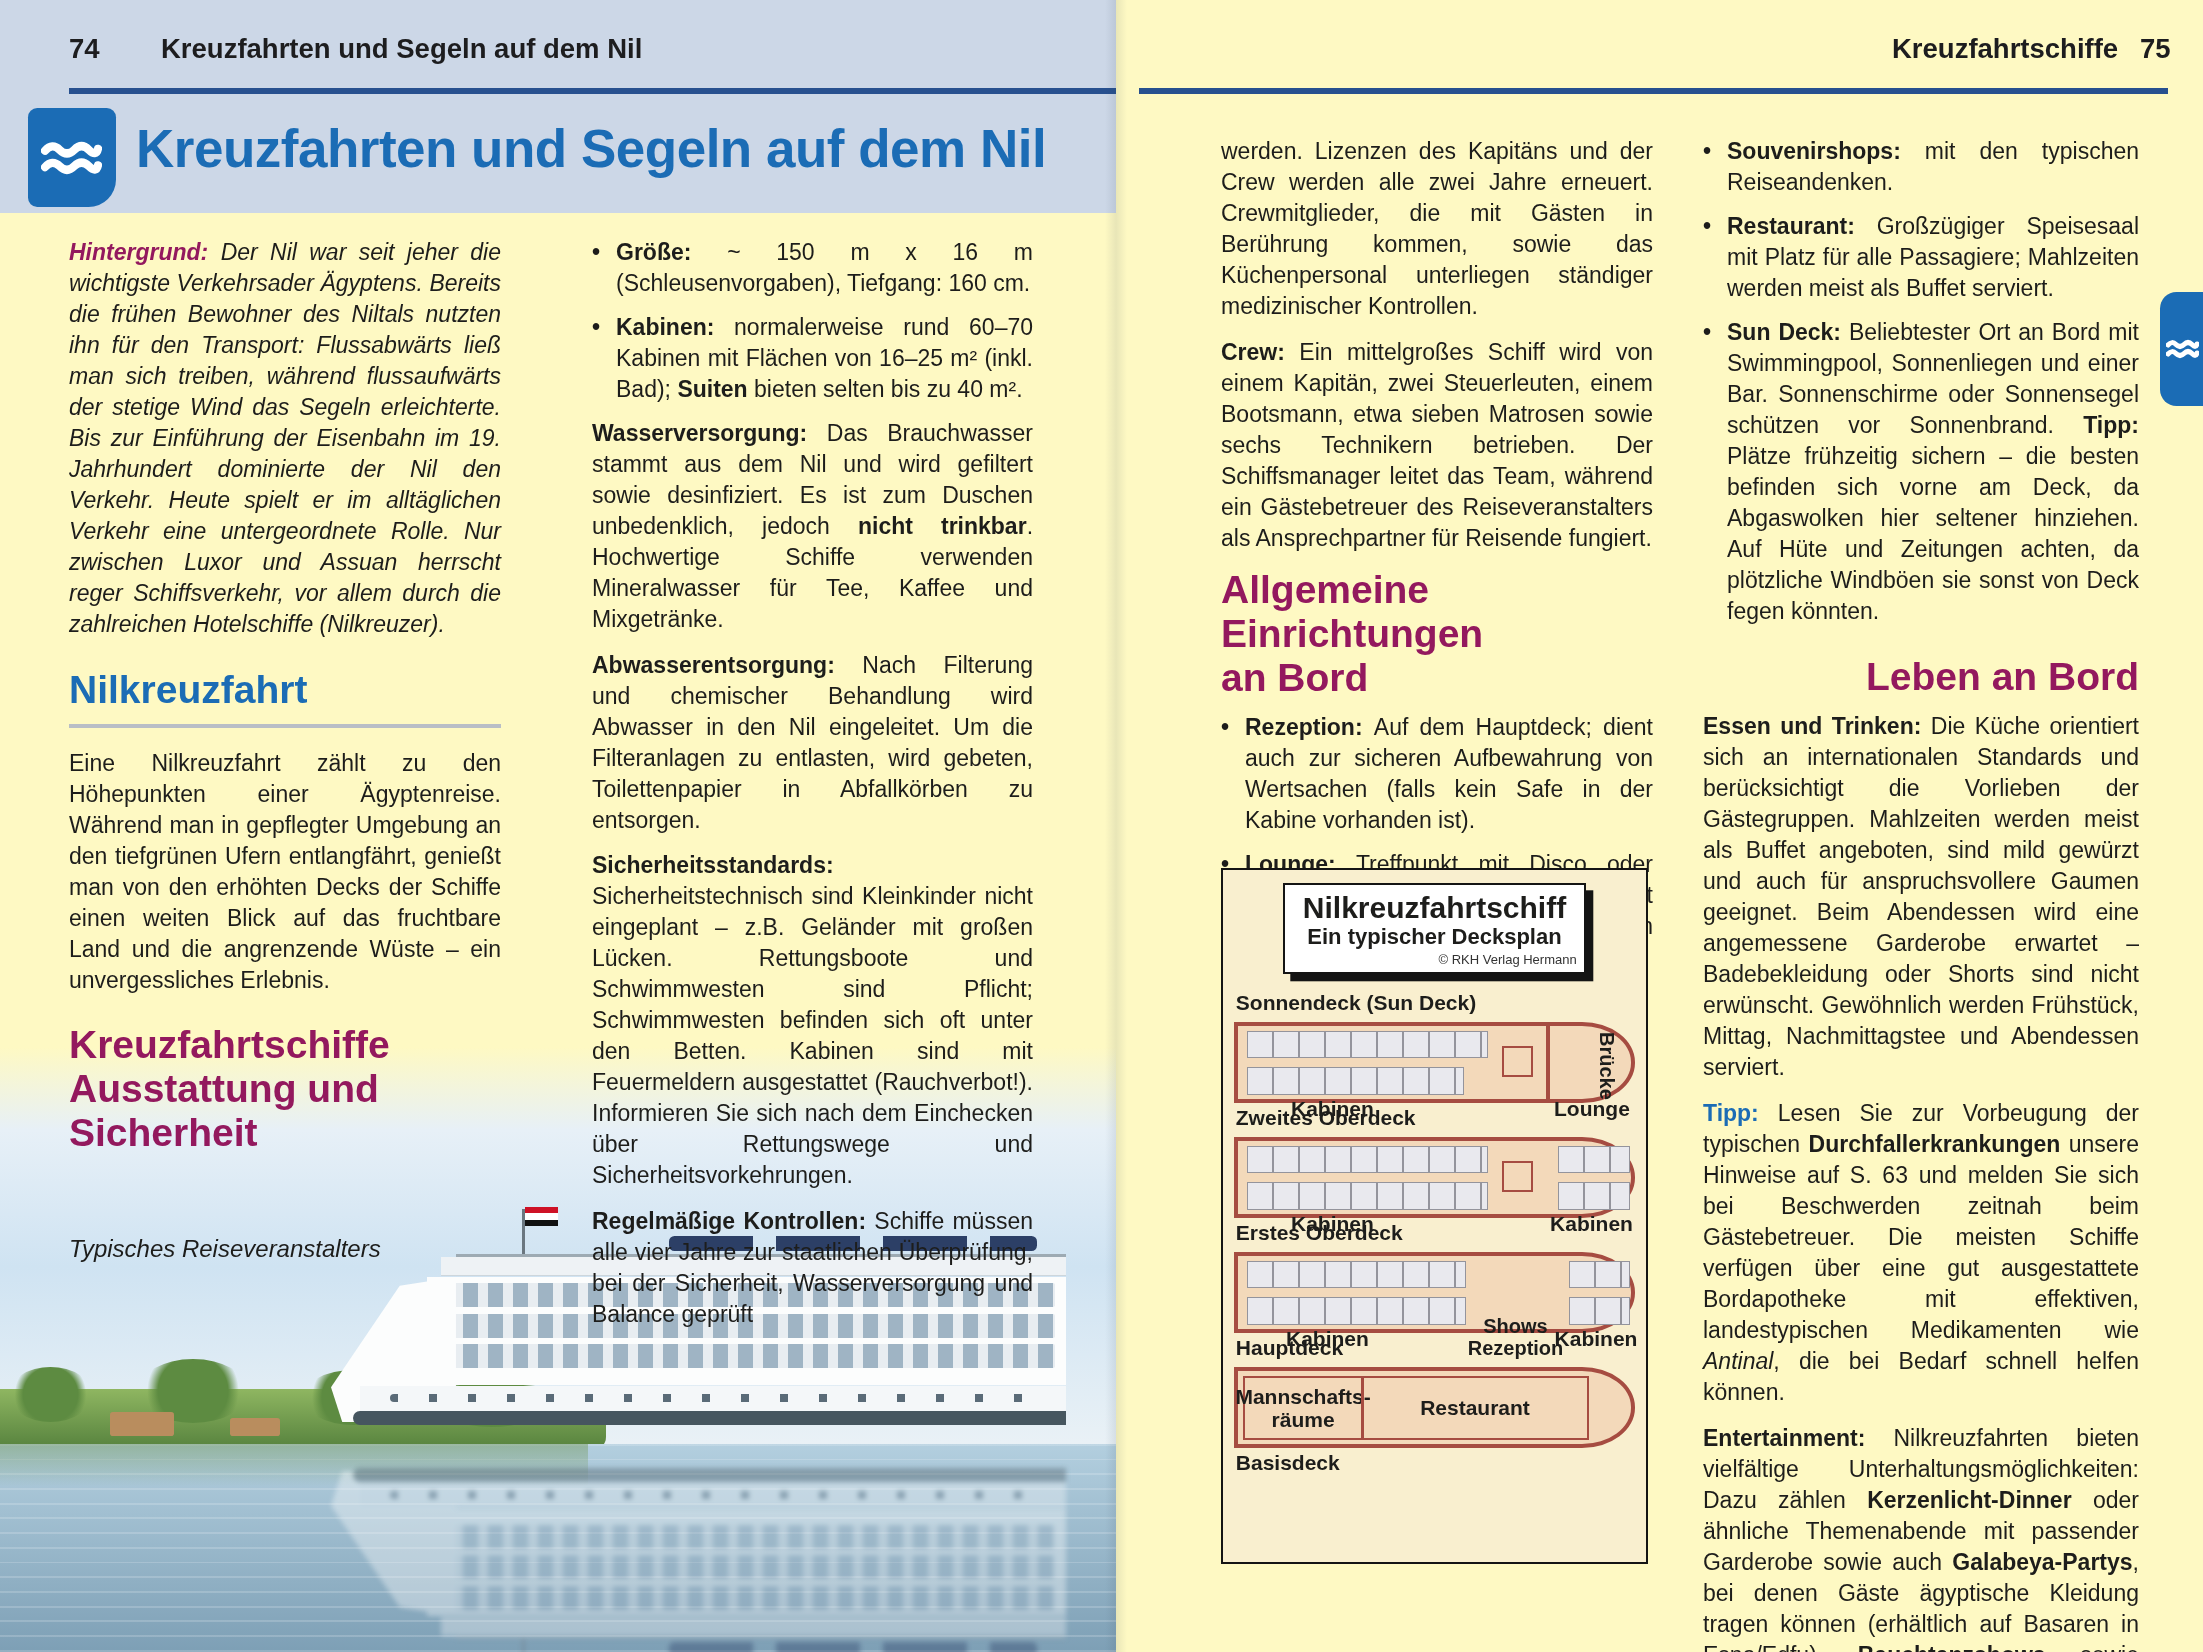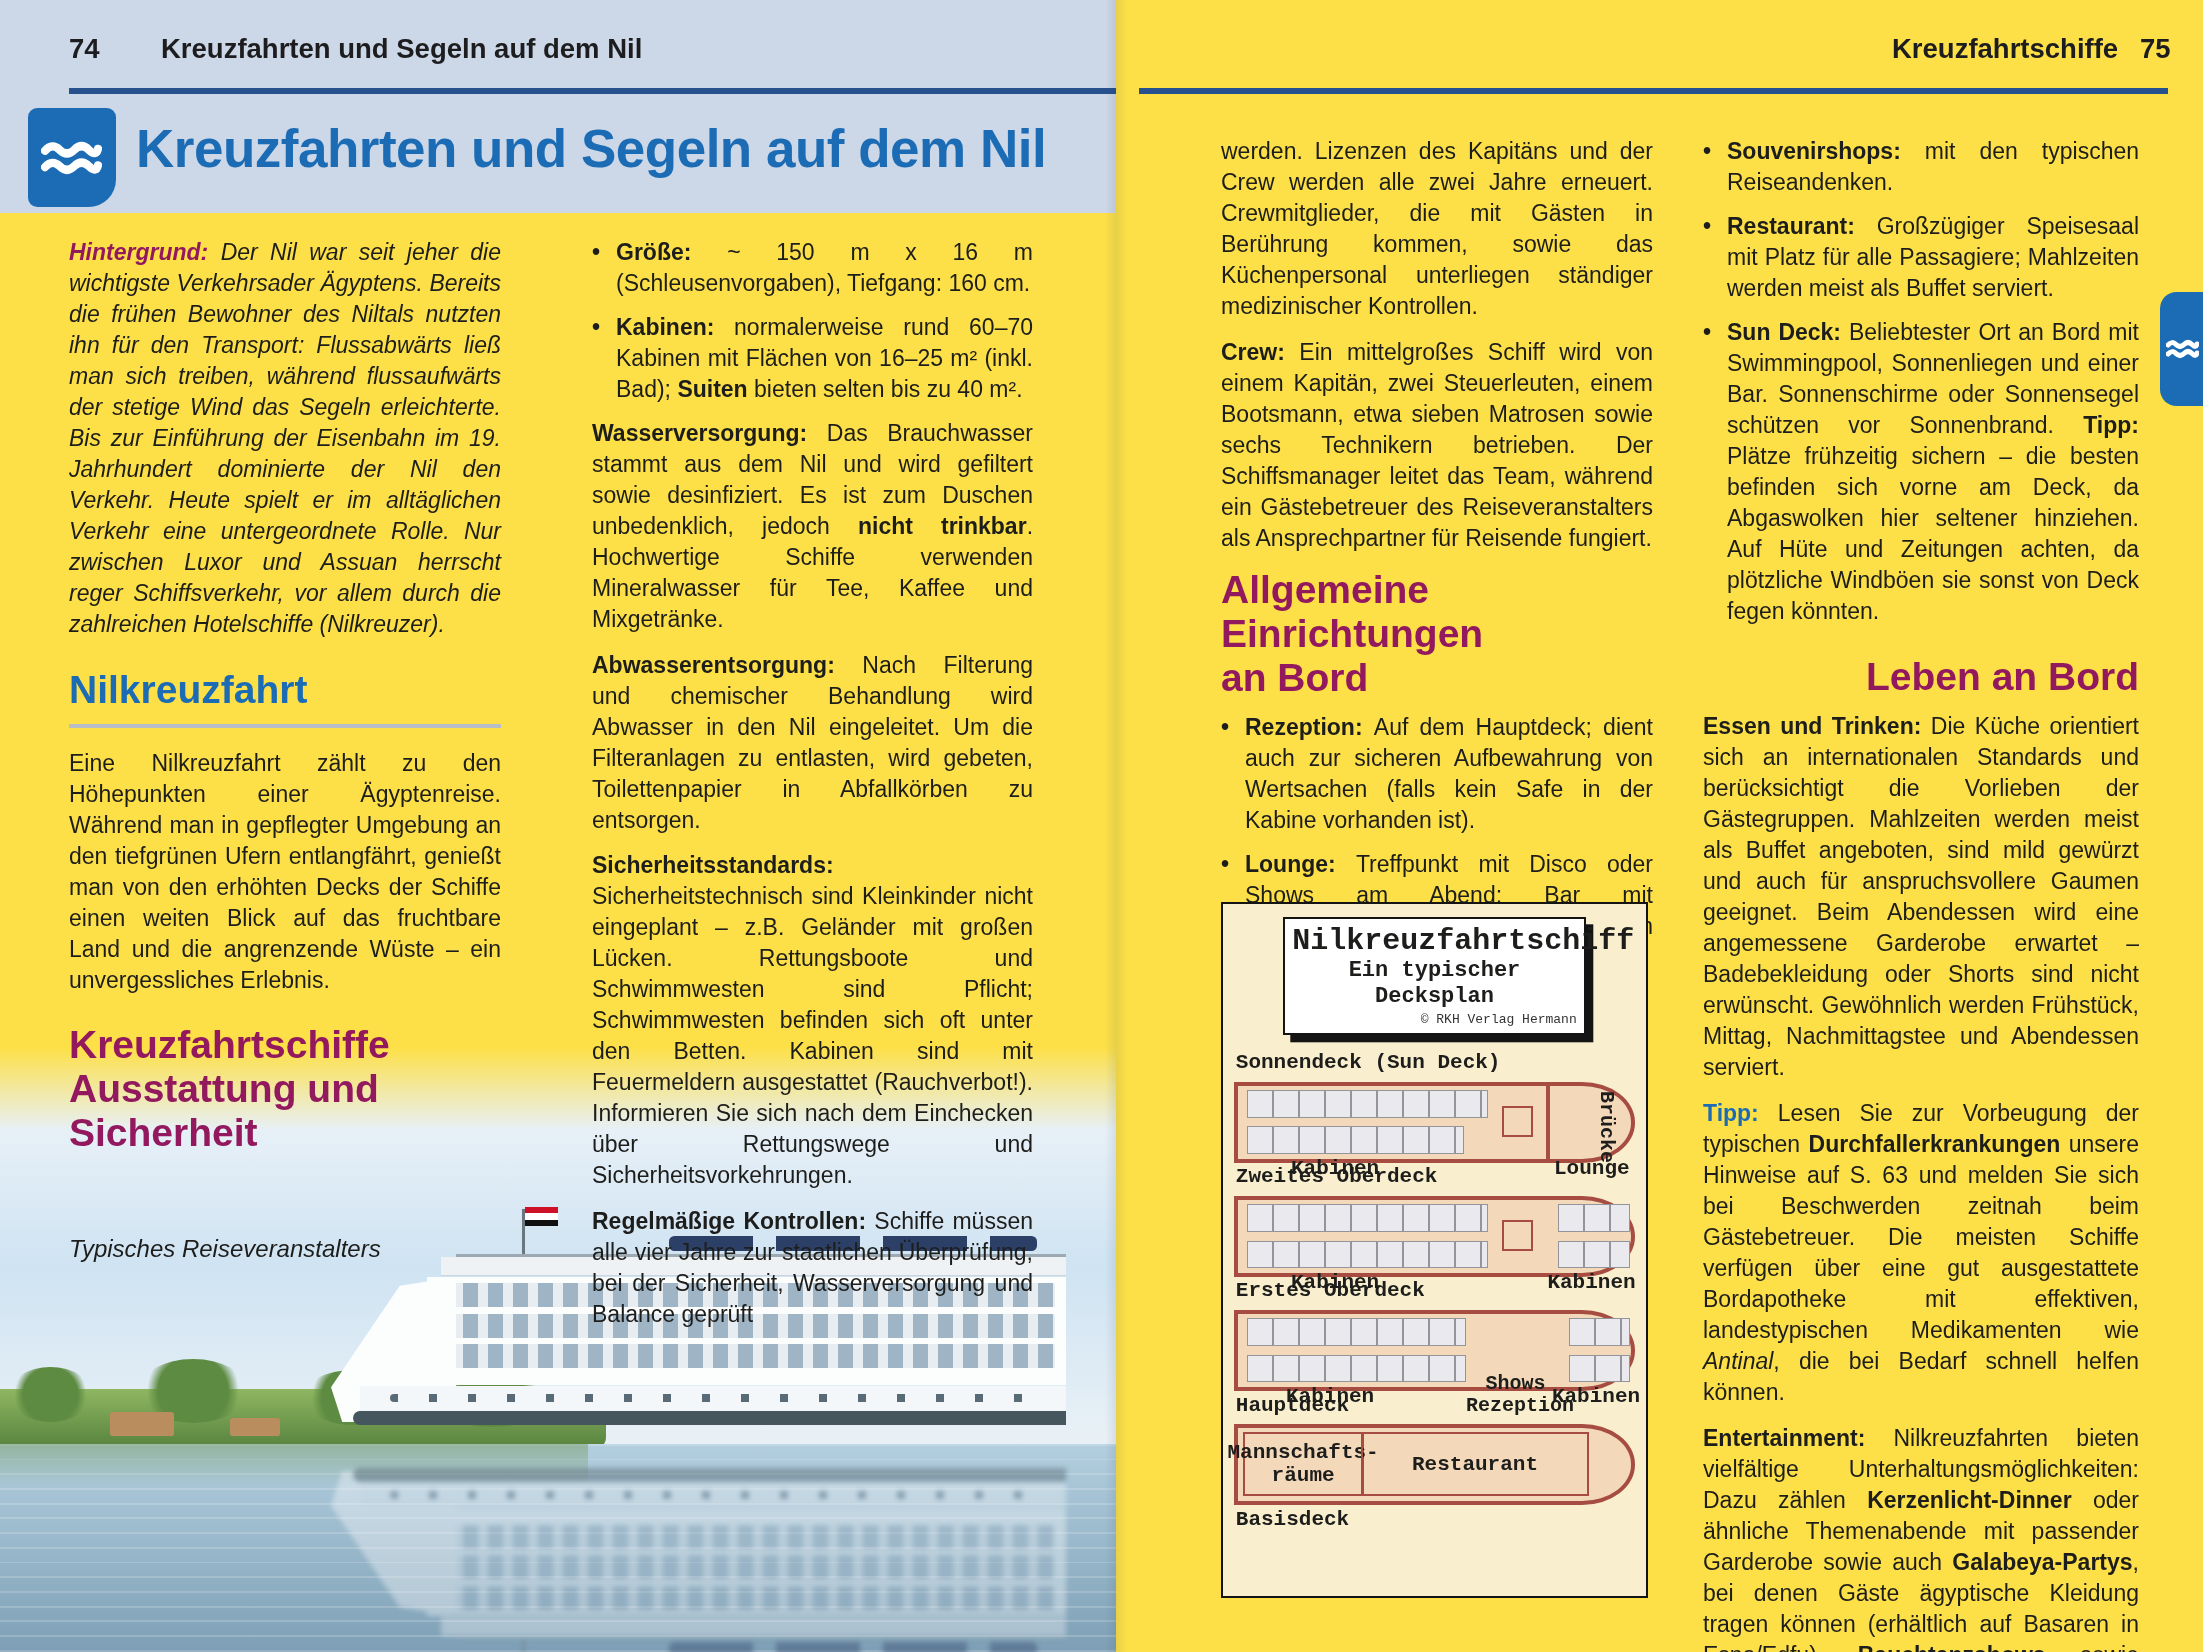--- a/index.html
+++ b/index.html
@@ -1,16 +1,16 @@
 <!DOCTYPE html>
 <html style="font-size:14.7px"><head>
 <meta charset="utf-8">
 <style>
   html,body{margin:0;padding:0;background:#ffffff;}
-  .stage{position:relative;width:2204px;height:1653px;background:#fde047;overflow:hidden;
+  .stage{position:relative;width:2204px;height:1653px;background:#fef9c3;overflow:hidden;
          font-family:"Liberation Sans",sans-serif;color:#1d1d1b;}
 
   
   .band{position:absolute;left:0;top:0;width:1116px;height:213px;background:#ccd7e7;}
   .hdr-num{position:absolute;top:33px;font-size:27.5px;font-weight:bold;color:#1d1d1f;}
   .hdr-title{position:absolute;top:33px;font-size:27.5px;font-weight:bold;color:#1d1d1f;}
   .hdr-rule{position:absolute;height:5.5px;background:#27508f;}
 
   
   .chapter-icon{position:absolute;left:27.5px;top:108px;width:88px;height:99px;background:#1b6cb5;
@@ -66,22 +66,22 @@
         background:linear-gradient(to bottom,#ce1126 0 33%,#ffffff 33% 66%,#111 66%);}
   .ship-reflection{top:402px;transform:scaleY(-1);opacity:.38;filter:blur(2.8px);}
 
   
   .tab{position:absolute;left:2160px;top:292px;width:44px;height:114px;background:#1b6cb5;
        border-radius:16.5px 0 0 16.5px;display:flex;align-items:center;justify-content:center;}
   .gutter{position:absolute;left:1105px;top:0;width:22px;height:1653px;
        background:linear-gradient(90deg,rgba(0,0,0,0),rgba(40,60,80,.10),rgba(0,0,0,0));}
 
   
-  .dp{position:absolute;left:1221px;top:902px;width:427px;height:696px;background:#f9efcf;
-      border:2.8px solid #141414;box-sizing:border-box;padding:9.2px 11px;font-family:Liberation Mono, monospace;}
+  .dp{position:absolute;left:1221px;top:868px;width:427px;height:696px;background:#f9efcf;
+      border:2.8px solid #141414;box-sizing:border-box;padding:9.2px 11px;}
   .dp-titlebox{width:303px;margin:3.7px auto 16.5px auto;background:#ffffff;border:2.8px solid #141414;
       box-shadow:7.3px 7.3px 0 #141414;text-align:center;padding:7.3px 7.3px 5.5px 7.3px;box-sizing:border-box;}
   .dp-title{font-size:30px;font-weight:bold;line-height:1.05;}
   .dp-subtitle{font-size:22px;font-weight:bold;line-height:1.2;}
   .dp-copy{font-size:13px;text-align:right;color:#333;margin-top:1.8px;}
   .deck{position:relative;height:81px;background:#f3d9ba;border:4.6px solid #a64c41;box-sizing:border-box;
         border-radius:0 53px 53px 0 / 0 40px 40px 0;}
   .deck-label{font-size:21px;font-weight:bold;margin:2.8px 0 7.3px 1.8px;}
   .cabins{position:absolute;height:27.5px;background:repeating-linear-gradient(90deg,#e9e9ee 0 24px,#94949c 24px 26px);
         border:1.8px solid #94949c;box-sizing:border-box;}

